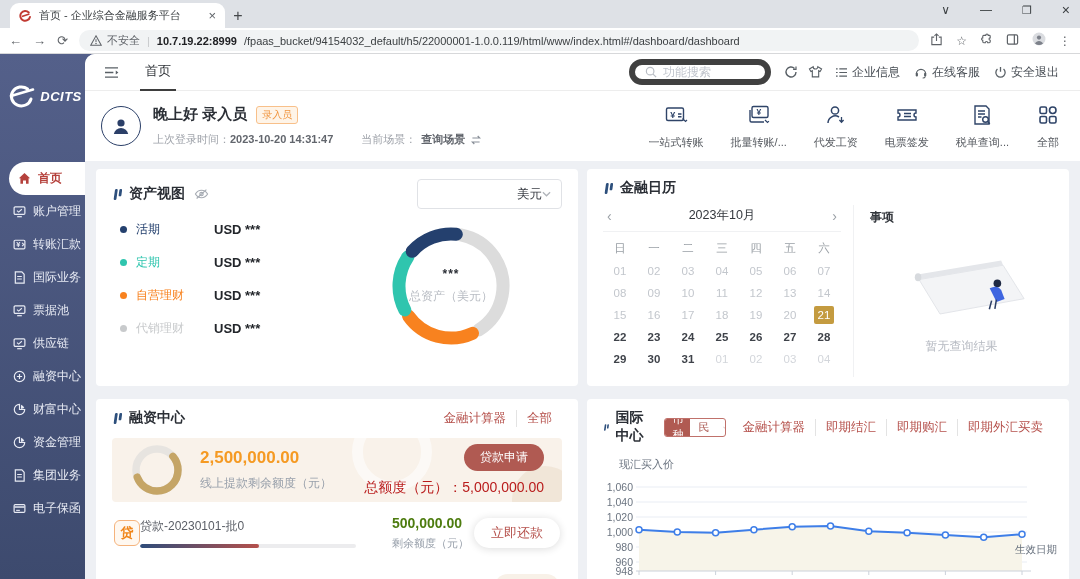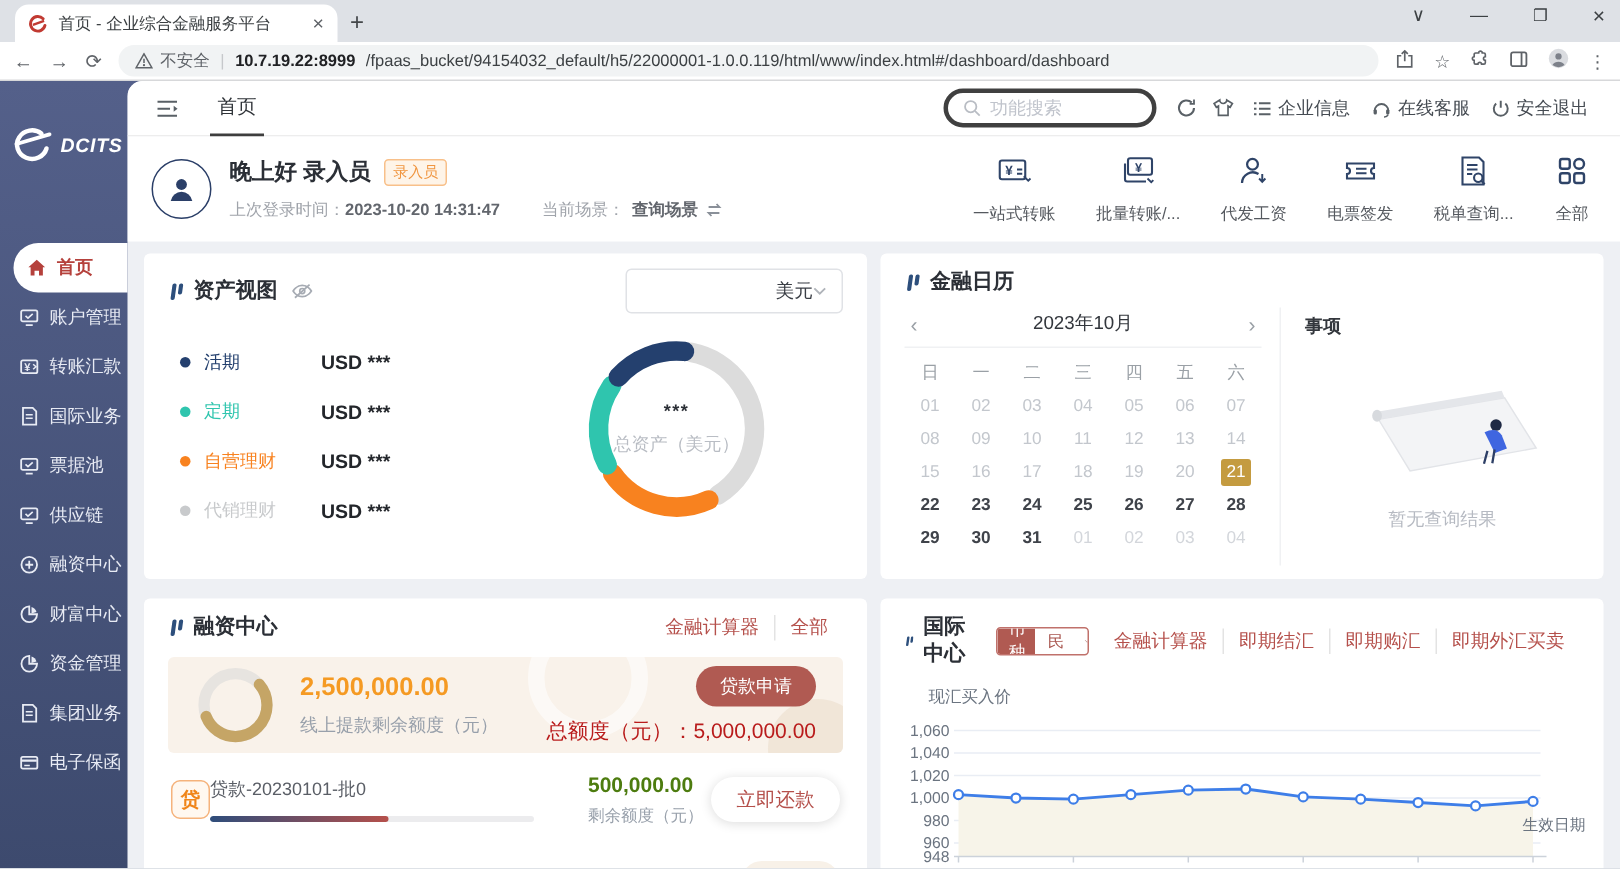--- a/index.html
+++ b/index.html
@@ -33,21 +33,21 @@
   .nav-item { height:33px; display:flex; align-items:center; gap:7px; padding-left:13px; font-size:12px; color:#e8ebf4; cursor:pointer; white-space:nowrap; }
   .nav-item .nav-icw { display:flex; align-items:center; }
   .nav-item.active { background:#fff; color:#b5413c; margin-left:9px; border-radius:17px 0 0 17px; padding-left:9px; font-weight:bold; }
   .main { flex:1; min-width:0; display:flex; flex-direction:column; background:#eef0f4; border-radius:10px 0 0 0; overflow:hidden; }
 
   
   .app-header { height:37px; background:#fff; display:flex; align-items:center; padding:0 14px; flex-shrink:0; border-bottom:1px solid #ededed; }
   .hd-ic { color:#596066; display:flex; align-items:center; cursor:pointer; margin:0 5px; }
   .page-tab { margin-left:16px; height:37px; display:flex; align-items:center; padding:0 5px; font-size:13px; color:#2f3338; border-bottom:2px solid #3e3e3e; cursor:pointer; }
   .hd-spacer { flex:1; }
-  .search { width:142px; height:26px; border:3px solid #404040; border-radius:13px; display:flex; align-items:center; padding:0 10px; gap:6px; color:#c0c4cc; font-size:12px; cursor:text; margin-right:8px; }
+  .search { width:142px; height:26px; border:6px solid #404040; border-radius:13px; display:flex; align-items:center; padding:0 10px; gap:6px; color:#c0c4cc; font-size:12px; cursor:text; margin-right:8px; }
   .hd-link { display:flex; align-items:center; gap:4px; font-size:12px; color:#454b52; margin:0 7px; cursor:pointer; }
   .hd-link svg { color:#596066; }
 
   
   .welcome { height:70px; background:#fff; display:flex; align-items:center; padding:0 16px; flex-shrink:0; }
   .avatar { width:40px; height:40px; border-radius:50%; border:1px solid #2b3f68; display:flex; align-items:center; justify-content:center; flex-shrink:0; }
   .wel-info { margin-left:12px; }
   .wel-name-row { display:flex; align-items:center; gap:9px; }
   .wel-name { font-size:15px; font-weight:bold; color:#2b2f36; }
   .badge { font-size:10px; color:#f0953f; background:#fef4e8; border:1px solid #f8c08a; border-radius:3px; padding:1px 5px; }
@@ -64,21 +64,21 @@
   .card-head { display:flex; align-items:center; gap:6px; }
   .card-title { font-size:14px; font-weight:bold; color:#2b2f36; }
   .head-right { margin-left:auto; display:flex; align-items:center; }
   .links { display:flex; align-items:center; font-size:12.5px; color:#b5504b; }
   .links span { padding:0 10px; cursor:pointer; white-space:nowrap; }
   .links span + span { border-left:1px solid #e3e3e3; }
 
   
   .vis-toggle { display:flex; align-items:center; cursor:pointer; margin-left:3px; }
   .select { width:145px; height:30px; border:1px solid #e0e2e6; border-radius:4px; display:flex; align-items:center; justify-content:flex-end; padding:0 10px; font-size:12.5px; color:#3a3e45; cursor:pointer; }
-  .legend { display:flex; flex-direction:column; gap:15px; margin-top:23px; margin-left:8px; }
+  .legend { display:flex; flex-direction:column; gap:15px; margin-top:11px; margin-left:8px; }
   .leg-row { display:flex; align-items:center; font-size:12px; height:18px; }
   .leg-dot { width:7px; height:7px; border-radius:50%; margin-right:9px; flex-shrink:0; }
   .leg-label { width:62px; }
   .leg-val { font-size:13px; font-weight:bold; color:#23262b; margin-left:16px; }
   .donut-wrap { position:absolute; right:52px; top:42px; width:150px; height:150px; }
   .donut-center { position:absolute; inset:0; display:flex; flex-direction:column; align-items:center; justify-content:center; gap:7px; }
   .center-val { font-size:12px; font-weight:bold; color:#2b2f36; letter-spacing:1px; }
   .center-label { font-size:12px; color:#b9bdc4; }
 
   

